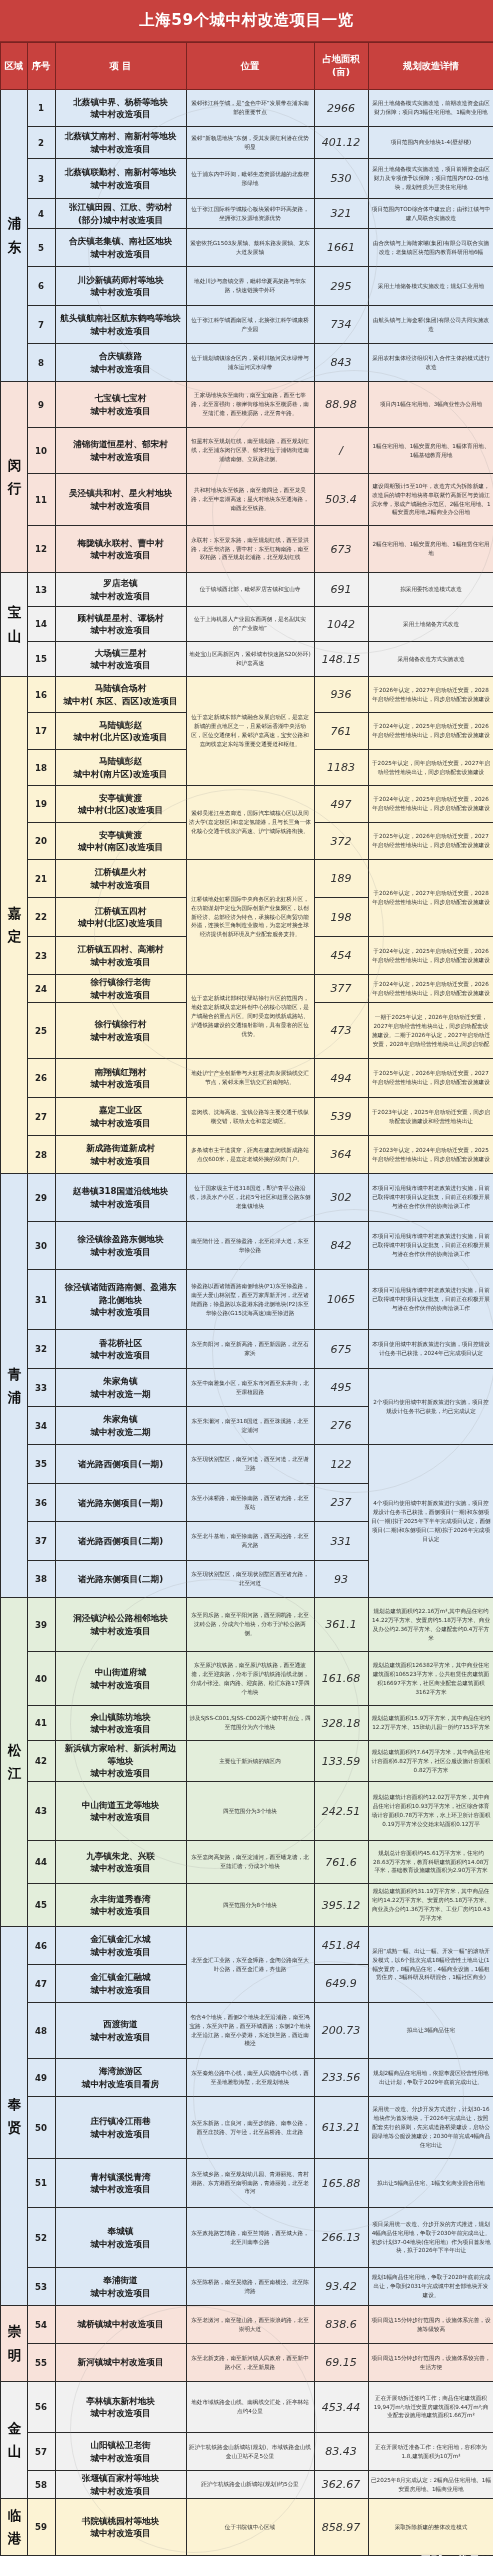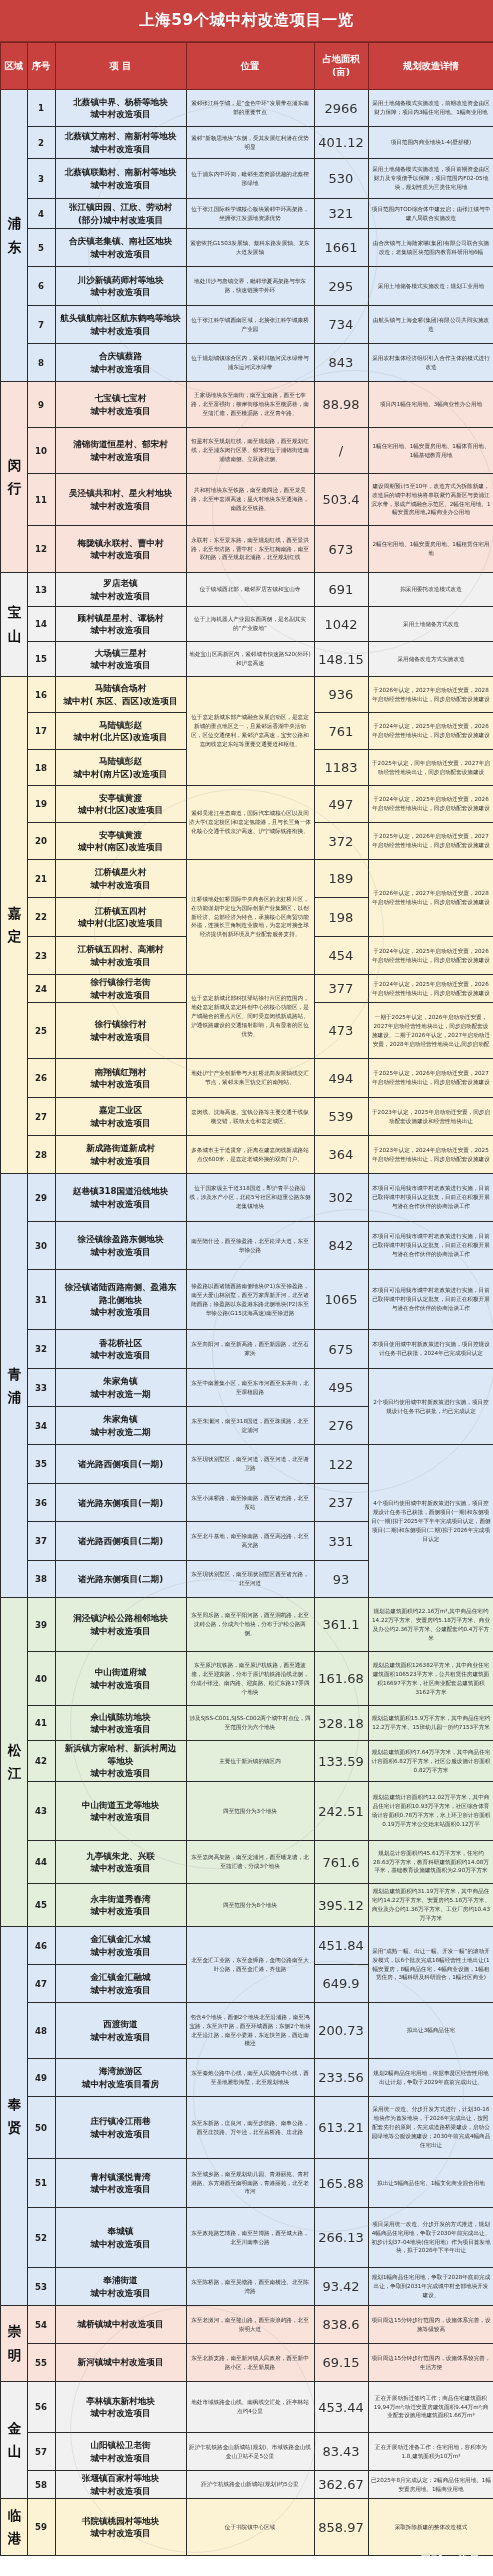--- a/index.html
+++ b/index.html
@@ -24,21 +24,21 @@
   }
   table.grid td {
     border: 0.6px solid #2b2b2b; text-align: center; vertical-align: middle;
     padding: 1.2px 2.5px;
   }
   td.region { font-size: 13.6px; font-weight: bold; line-height: 1.7; padding: 0; color: #111; }
   td.region span { display: inline-block; width: 15px; word-break: break-all; text-align: right; }
   td.no { font-size: 8.6px; font-weight: bold; }
   td.proj { font-size: 8.6px; font-weight: bold; line-height: 1.45; }
   td.loc { font-size: 5.6px; line-height: 1.6; color: #333; }
-  td.area { font-size: 13px; color: #333; }
+  td.area { font-size: 11px; color: #333; font-style: italic; }
   td.detail { font-size: 5.6px; line-height: 1.6; color: #333; }
   .proj-line { display: block; }
   .bg-blue { background: #dce8f5; }
   .bg-pink { background: #f8e2da; }
   .bg-gray { background: #f1f1f1; }
   .bg-yellow { background: #fcf3d4; }
   .bg-green { background: #e3eedb; }
   .watermark-layer { position: absolute; left: 8px; top: 0; width: 493px; height: 2576px; pointer-events: none; }
   .wm-circle { position: absolute; border: 1.9px solid rgba(150,150,150,0.18); border-radius: 50%; }
   .footer-mark {

